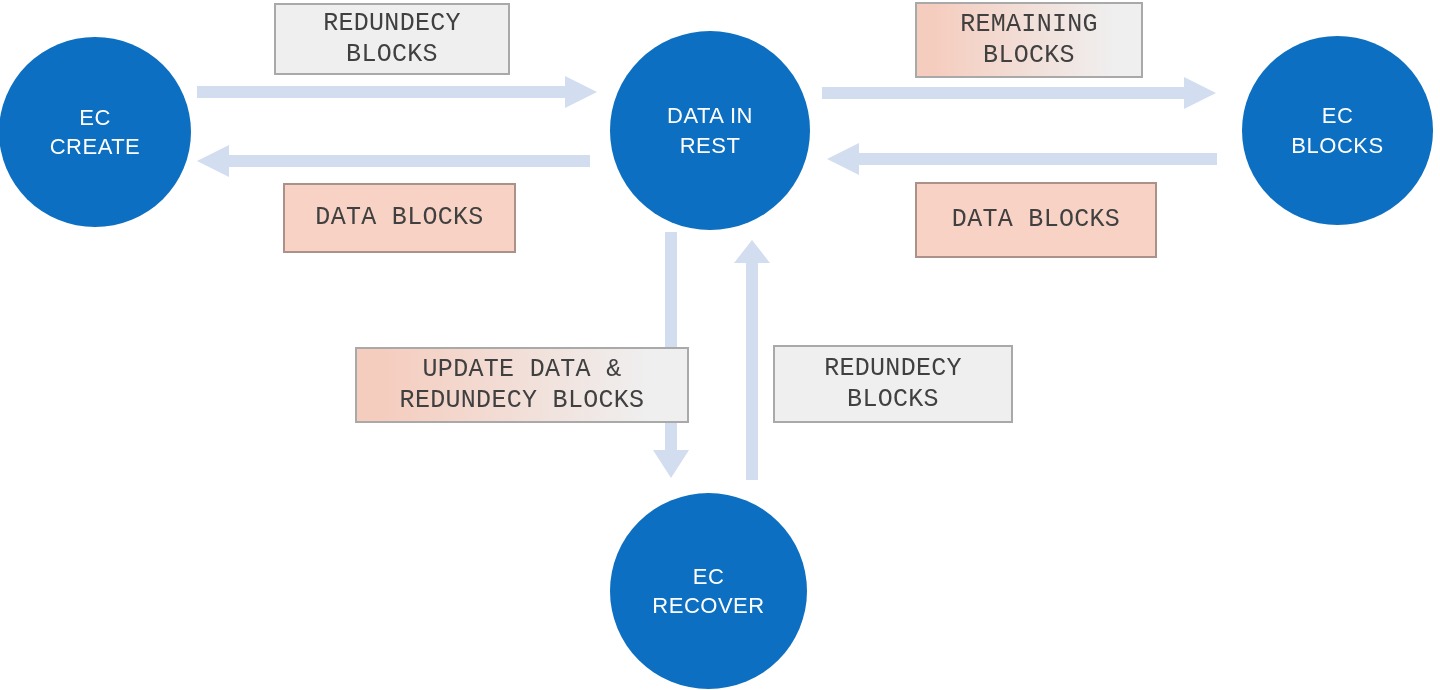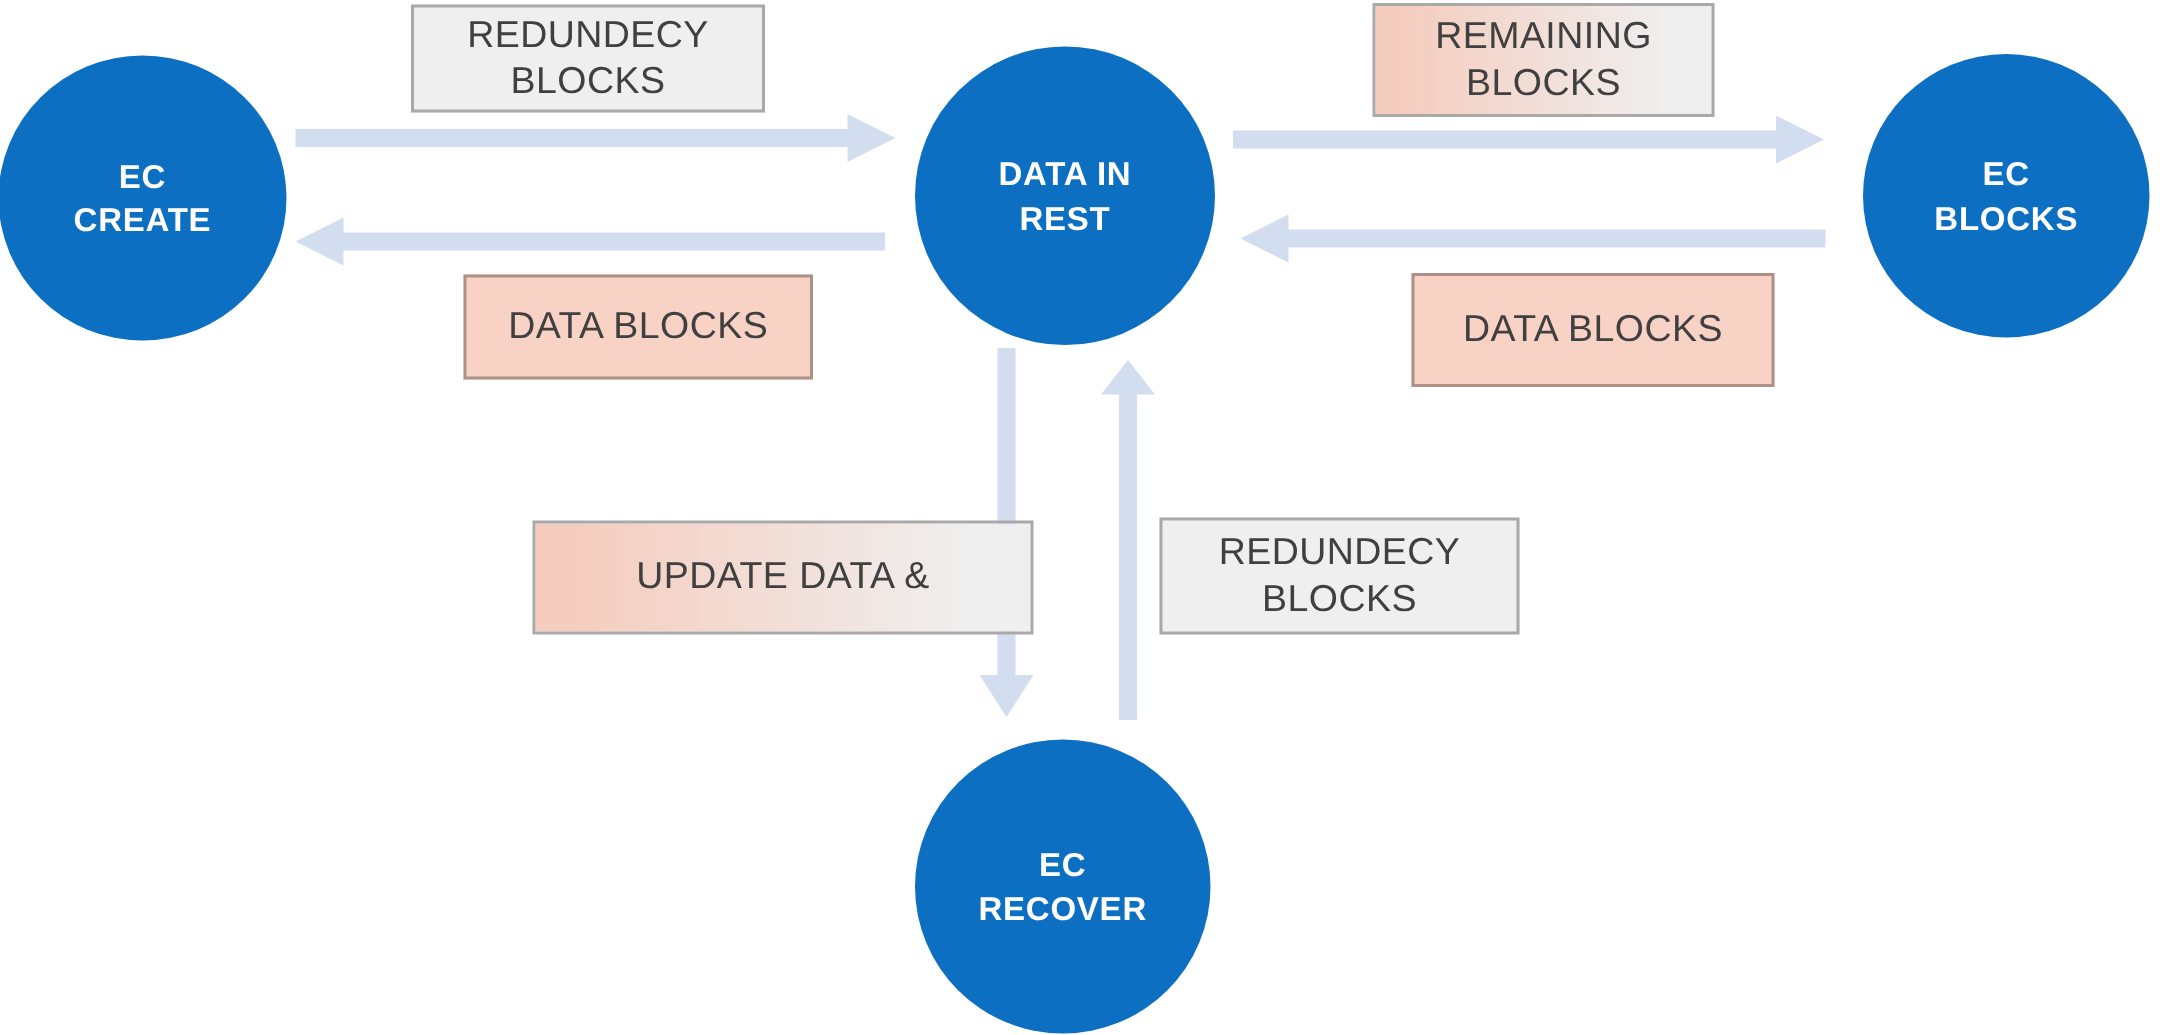--- a/index.html
+++ b/index.html
@@ -28,43 +28,42 @@
     background: var(--node-fill, #0d6fc1);
     color: var(--node-text, #ffffff);
     display: flex;
     flex-direction: column;
     align-items: center;
     justify-content: center;
     text-align: center;
     font-size: 22px;
     line-height: 1.32;
     letter-spacing: 0.5px;
-    font-weight: bold;
   }
   .label-box {
     position: absolute;
     box-sizing: border-box;
     display: flex;
     flex-direction: column;
     align-items: center;
     justify-content: center;
     text-align: center;
     color: var(--box-text, #404040);
     font-size: 25px;
     line-height: 1.26;
     letter-spacing: 0.3px;
+    font-family: Liberation Mono, monospace;
   }
   .label-box.gray {
     background: var(--box-gray-fill, #efefef);
     border: 2px solid var(--box-gray-border, #a9a9a9);
   }
   .label-box.pink {
     background: var(--box-pink-fill, #f8d3c5);
     border: 2px solid var(--box-pink-border, #ac9189);
-    margin-left: 26px;
   }
   .label-box.gradient {
     background: linear-gradient(90deg, var(--box-gradient-from, #f5cdbf) 8%, var(--box-gradient-to, #efefef) 88%);
     border: 2px solid var(--box-gray-border, #a9a9a9);
   }
 </style>
 </head>
 <body>
 
 <div class="canvas">
@@ -111,20 +110,21 @@
     <span>REMAINING</span>
     <span>BLOCKS</span>
   </div>
 
   <div class="label-box pink" style="left:915px; top:182px; width:242px; height:76px;">
     <span>DATA BLOCKS</span>
   </div>
 
   <div class="label-box gradient" style="left:355px; top:347px; width:334px; height:76px;">
     <span>UPDATE DATA &amp;</span>
+    <span>REDUNDECY BLOCKS</span>
   </div>
 
   <div class="label-box gray" style="left:773px; top:345px; width:240px; height:78px;">
     <span>REDUNDECY</span>
     <span>BLOCKS</span>
   </div>
 
 </div>
 
 </body></html>

